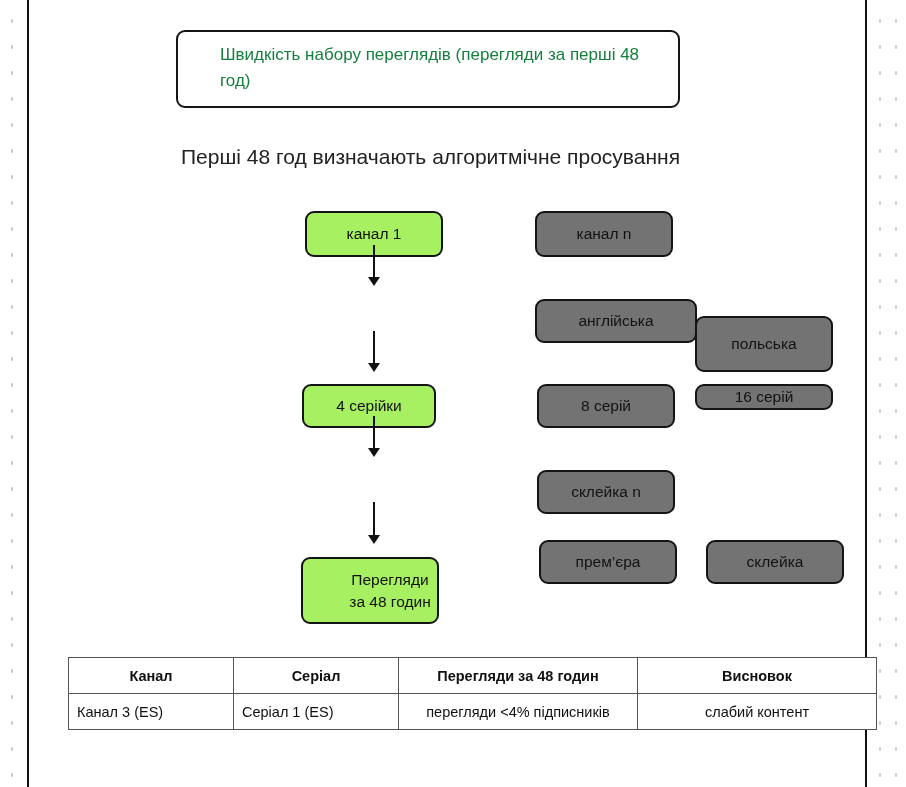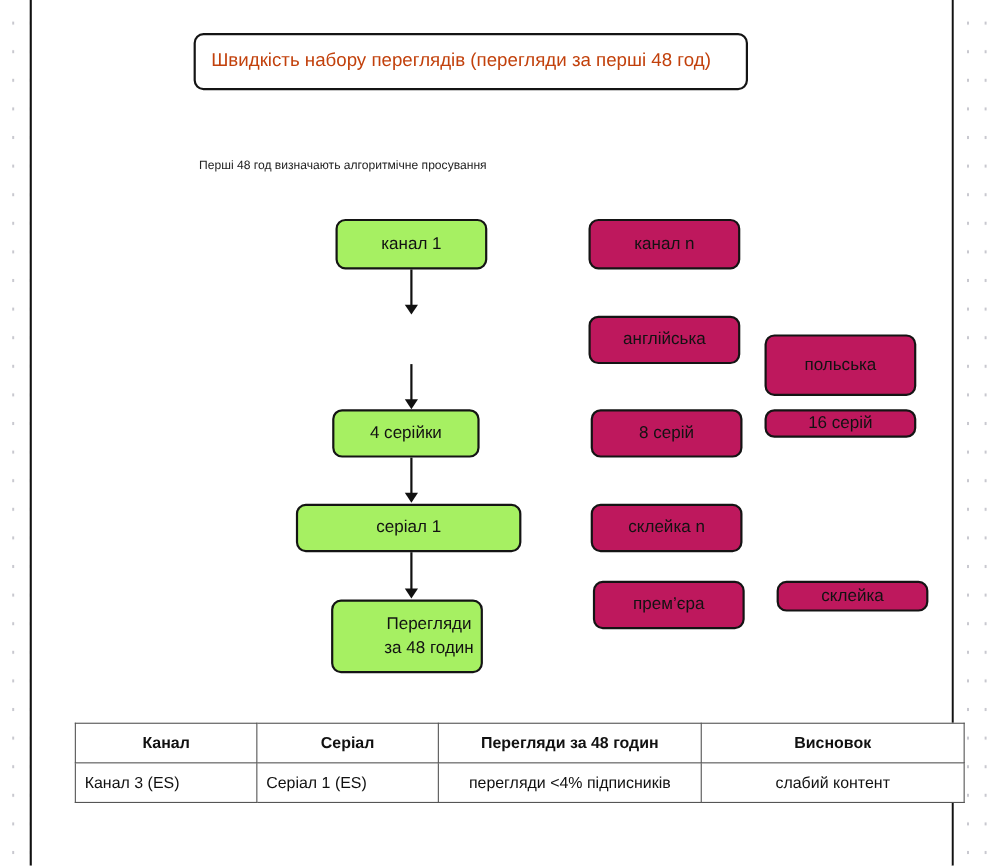--- a/index.html
+++ b/index.html
@@ -61,49 +61,51 @@
   }
   .title-line-1 {
     font-size: 17px;
     font-weight: bold;
     line-height: 24px;
     color: #111111;
   }
   .title-line-2 {
     font-size: 17px;
     line-height: 26px;
-    color: #c2410c;
+    color: #15803d;
+    margin-left: 28px;
   }
 
   .caption {
     position: absolute;
     left: 152px;
     top: 145px;
-    font-size: 11px;
+    font-size: 21px;
     color: #222222;
     white-space: nowrap;
   }
 
   
   .node {
     position: absolute;
     box-sizing: border-box;
     border: 2px solid #141414;
     border-radius: 9px;
     display: flex;
     align-items: center;
     justify-content: center;
     text-align: center;
     font-size: 15.5px;
     line-height: 22px;
     color: #121212;
     white-space: pre-line;
+    margin-top: 12px;
   }
   .node.green  { background: #A6F062; }
-  .node.yellow { background: #be185d; }
+  .node.yellow { background: #737373; }
 
   
   .arrow {
     position: absolute;
     width: 14px;
   }
   .arrow .shaft {
     position: absolute;
     left: 6px;
     top: 0;
@@ -169,49 +171,48 @@
   <div class="caption">Перші 48 год визначають алгоритмічне просування</div>
 
   <div class="node green" style="left:276px; top:199px; width:138px; height:46px;">канал 1</div>
   <div class="node yellow" style="left:506px; top:199px; width:138px; height:46px;">канал n</div>
 
   <div class="arrow" style="left:338px; top:245px; height:42px;">
     <div class="shaft" style="height:33px;"></div>
     <div class="head" style="top:32px;"></div>
   </div>
 
-  <div class="node yellow" style="left:506px; top:287px; width:138px; height:44px;">англійська</div>
+  <div class="node yellow" style="left:506px; top:287px; width:162px; height:44px;">англійська</div>
   <div class="node yellow" style="left:666px; top:304px; width:138px; height:56px;">польська</div>
 
   <div class="arrow" style="left:338px; top:331px; height:42px;">
     <div class="shaft" style="height:33px;"></div>
     <div class="head" style="top:32px;"></div>
   </div>
 
   <div class="node green" style="left:273px; top:372px; width:134px; height:44px;">4 серійки</div>
   <div class="node yellow" style="left:508px; top:372px; width:138px; height:44px;">8 серій</div>
   <div class="node yellow" style="left:666px; top:372px; width:138px; height:26px;">16 серій</div>
 
   <div class="arrow" style="left:338px; top:416px; height:42px;">
     <div class="shaft" style="height:33px;"></div>
     <div class="head" style="top:32px;"></div>
   </div>
 
-  <div class="node green" style="left:240px; top:458px; width:205px; height:44px;">серіал 1</div>
   <div class="node yellow" style="left:508px; top:458px; width:138px; height:44px;">склейка n</div>
 
   <div class="arrow" style="left:338px; top:502px; height:43px;">
     <div class="shaft" style="height:34px;"></div>
     <div class="head" style="top:33px;"></div>
   </div>
 
   <div class="node green" style="left:272px; top:545px; width:138px; height:67px;padding-left:40px;">Перегляди
 за 48 годин</div>
   <div class="node yellow" style="left:510px; top:528px; width:138px; height:44px;">прем’єра</div>
-  <div class="node yellow" style="left:677px; top:528px; width:138px; height:28px;">склейка</div>
+  <div class="node yellow" style="left:677px; top:528px; width:138px; height:44px;">склейка</div>
 
   <table class="result-table">
     <thead>
       <tr>
         <th class="col-channel">Канал</th>
         <th class="col-series">Серіал</th>
         <th class="col-views">Перегляди за 48 годин</th>
         <th class="col-verdict">Висновок</th>
       </tr>
     </thead>

